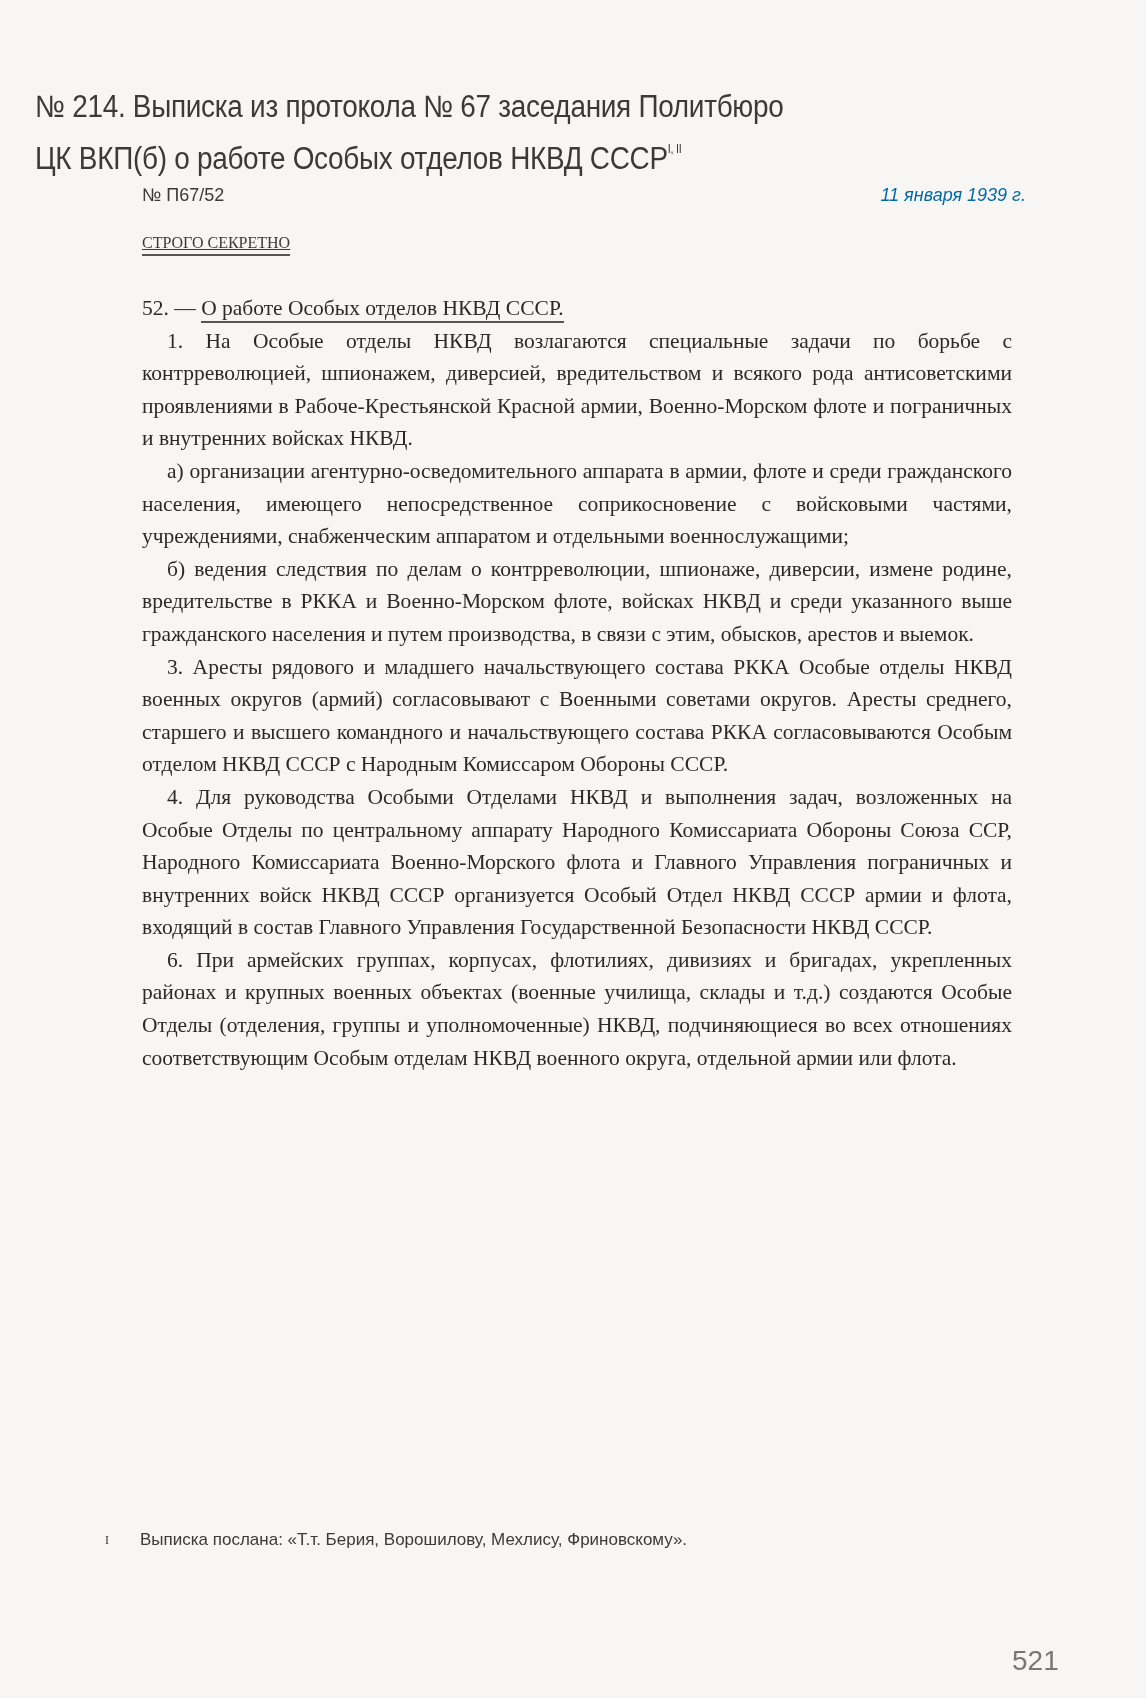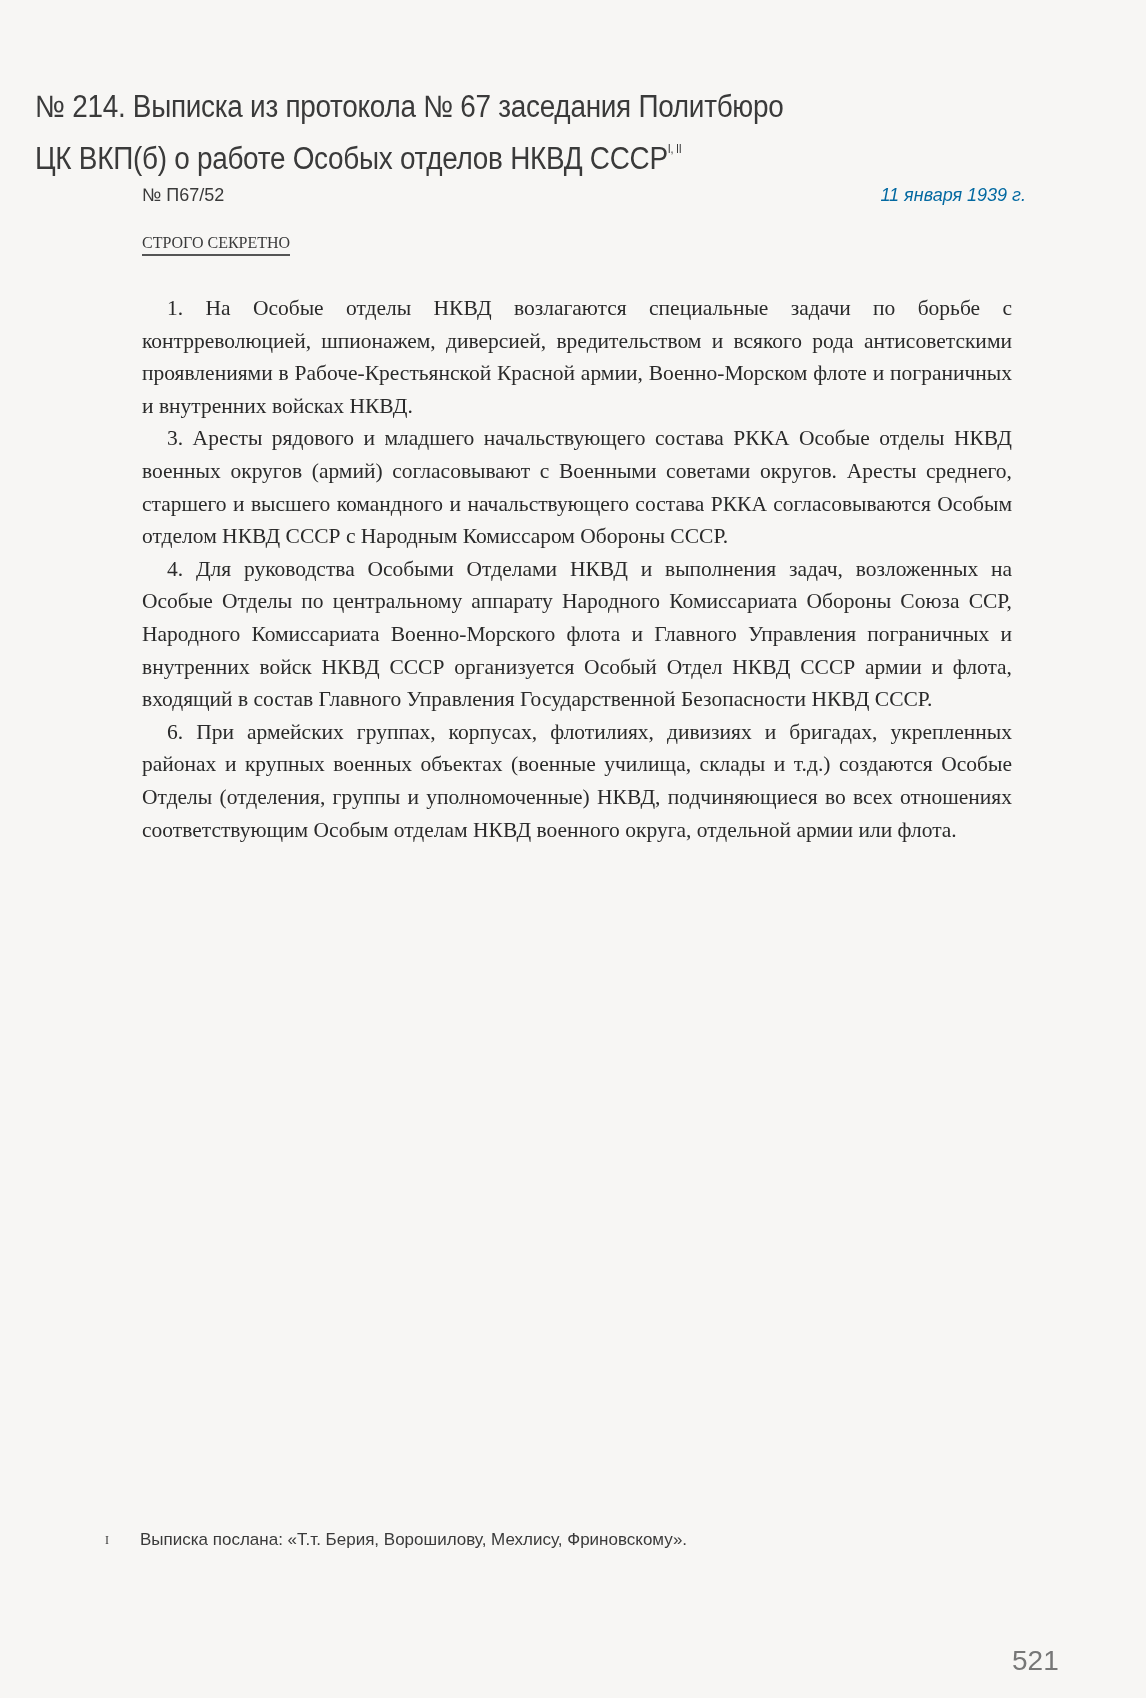--- a/index.html
+++ b/index.html
@@ -29,20 +29,21 @@
       position: absolute; right: 120px; top: 185px;
       font-family: "Liberation Sans", sans-serif;
       font-style: italic; font-size: 18px; color: #0369a1;
     }
     .secret {
       position: absolute; left: 142px; top: 234px;
       font-family: "Liberation Serif", serif;
       font-size: 16px; color: #3a3a3a;
       border-bottom: 2px solid #555;
       padding-bottom: 2px;
+      text-decoration: underline;
     }
     .body {
       position: absolute; left: 142px; top: 292px; width: 870px;
       font-family: "Liberation Serif", serif;
       font-size: 21.5px; line-height: 32.6px;
       color: #2a2a2a;
       text-align: justify;
     }
     .body p { margin: 0; text-indent: 25px; }
     .body p.heading { text-indent: 0; }
@@ -67,21 +68,24 @@
   <div class="title">
     <div>№ 214. Выписка из протокола № 67 заседания Политбюро</div>
     <div><span>ЦК ВКП(б) о работе Особых отделов НКВД СССР</span><sup>I, II</sup></div>
   </div>
 
   <div class="docno">№ П67/52</div>
   <div class="docdate">11 января 1939 г.</div>
   <div class="secret">СТРОГО СЕКРЕТНО</div>
 
   <div class="body">
+    <p class="heading"><span>52. — </span><span class="u">О работе Особых отделов НКВД СССР.</span></p>
     <p>1. На Особые отделы НКВД возлагаются специальные задачи по борьбе с контрреволюцией, шпионажем, диверсией, вредительством и всякого рода антисоветскими проявлениями в Рабоче-Крестьянской Красной армии, Военно-Морском флоте и пограничных и внутренних войсках НКВД.</p>
+    <p>а) организации агентурно-осведомительного аппарата в армии, флоте и среди гражданского населения, имеющего непосредственное соприкосновение с войсковыми частями, учреждениями, снабженческим аппаратом и отдельными военнослужащими;</p>
+    <p>б) ведения следствия по делам о контрреволюции, шпионаже, диверсии, измене родине, вредительстве в РККА и Военно-Морском флоте, войсках НКВД и среди указанного выше гражданского населения и путем производства, в связи с этим, обысков, арестов и выемок.</p>
     <p>3. Аресты рядового и младшего начальствующего состава РККА Особые отделы НКВД военных округов (армий) согласовывают с Военными советами округов. Аресты среднего, старшего и высшего командного и начальствующего состава РККА согласовываются Особым отделом НКВД СССР с Народным Комиссаром Обороны СССР.</p>
     <p>4. Для руководства Особыми Отделами НКВД и выполнения задач, возложенных на Особые Отделы по центральному аппарату Народного Комиссариата Обороны Союза ССР, Народного Комиссариата Военно-Морского флота и Главного Управления пограничных и внутренних войск НКВД СССР организуется Особый Отдел НКВД СССР армии и флота, входящий в состав Главного Управления Государственной Безопасности НКВД СССР.</p>
     <p>6. При армейских группах, корпусах, флотилиях, дивизиях и бригадах, укрепленных районах и крупных военных объектах (военные училища, склады и т.д.) создаются Особые Отделы (отделения, группы и уполномоченные) НКВД, подчиняющиеся во всех отношениях соответствующим Особым отделам НКВД военного округа, отдельной армии или флота.</p>
   </div>
 
   <div class="footnotes">
     <div class="fn">
       <span class="mark">I</span>
       <span>Выписка послана: «Т.т. Берия, Ворошилову, Мехлису, Фриновскому».</span>
     </div>

